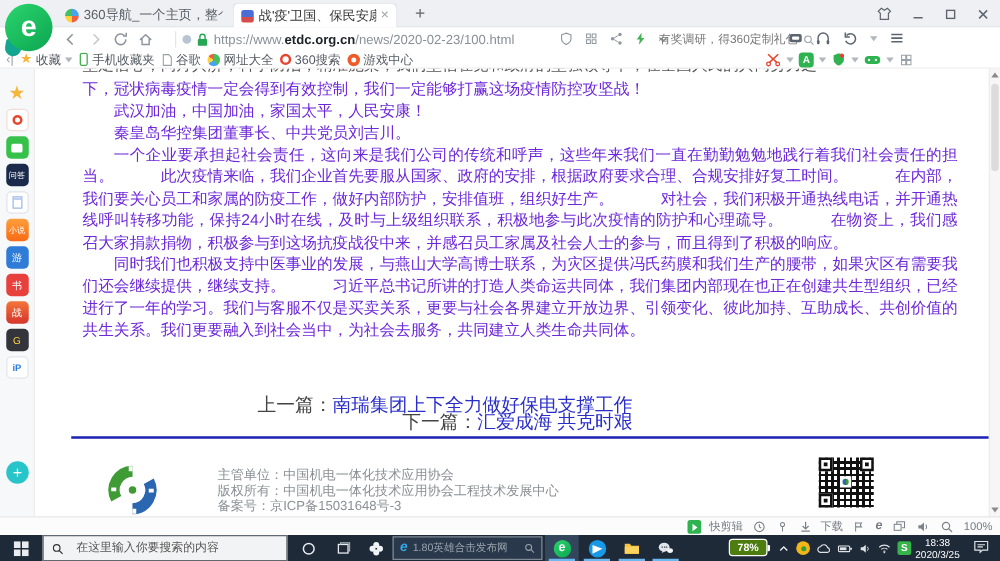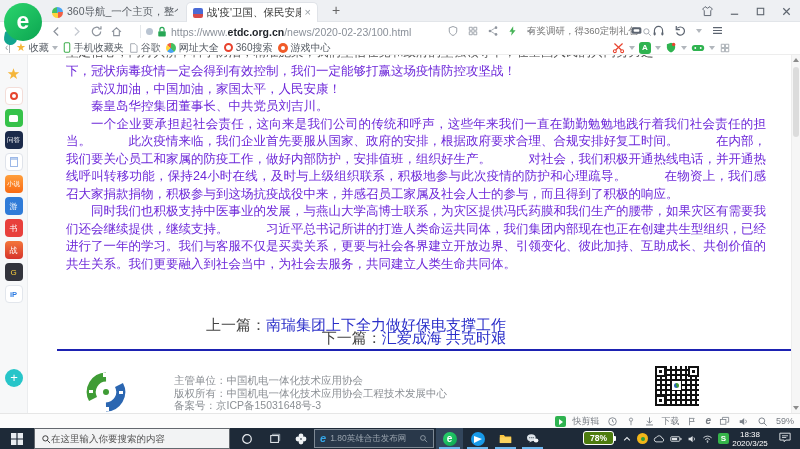--- a/index.html
+++ b/index.html
@@ -98,21 +98,21 @@
   .statusbar { position:absolute; left:0; top:413px; width:800px; height:15px; background:#fcfcfc; border-top:1px solid #e6e6e6; }
   .sb-right { position:absolute; right:6px; top:0; height:14px; display:flex; align-items:center; gap:8px; font-size:9px; color:#767b82; }
   .clipbadge { width:11px; height:11px; border-radius:2px; background:#2fb350; position:relative; }
   .clipbadge::after { content:""; position:absolute; left:4px; top:3px; border-left:4px solid #fff; border-top:3px solid transparent; border-bottom:3px solid transparent; }
   .sb-group { display:flex; align-items:center; gap:6px; }
   .ie-e { color:#767b82; font-style:italic; font-weight:bold; font-size:10px; line-height:1; }
 
   
   .taskbar { position:absolute; left:0; top:428px; width:800px; height:21px; background:#1e2a38; }
   .start { position:absolute; left:0; top:0; width:34px; height:21px; display:flex; align-items:center; justify-content:center; }
-  .tsearch { position:absolute; left:34px; top:0; width:196px; height:21px; background:#f2f3f4; border:1px solid #63686e; display:flex; align-items:center; gap:0; padding:0 6px; }
+  .tsearch { position:absolute; left:34px; top:0; width:196px; height:21px; background:#f2f3f4; border:1px solid #63686e; display:flex; align-items:center; gap:10px; padding:0 6px; }
   .tsearch input { flex:1; border:none; outline:none; background:transparent; font-size:9.5px; color:#444; font-family:inherit; }
   .tsearch input::placeholder { color:#555; opacity:1; }
   .tbtn { position:absolute; top:0; width:26px; height:21px; display:flex; align-items:center; justify-content:center; }
   .ietask { position:absolute; left:314px; top:1px; width:120px; height:19px; background:#29384a; border:1px solid #7e8994; display:flex; align-items:center; gap:4px; padding:0 5px; }
   .ietask .ie-blue { color:#35a6e8; font-style:italic; font-weight:bold; font-size:11px; line-height:1; }
   .ietask .t { flex:1; font-size:8.5px; color:#98a2ac; white-space:nowrap; overflow:hidden; }
   .tapp { position:absolute; top:0; width:27px; height:21px; display:flex; align-items:center; justify-content:center; }
   .tapp.active { background:#33465c; }
   .tapp .uline { position:absolute; left:3px; bottom:0; right:3px; height:2px; background:#6cb8f0; }
   .i360 { width:14px; height:14px; border-radius:50%; background:linear-gradient(140deg,#2bd56d,#0ca551); color:#fff; font-weight:bold; font-size:10px; text-align:center; line-height:13px; }
@@ -458,21 +458,21 @@
             <path d="M2.5 6v4h2.8l3.7 3V3L5.3 6z" fill="#7c828a"></path>
             <path d="M11 5.5a3.5 3.5 0 0 1 0 5" fill="none" stroke="#7c828a" stroke-width="1.2"></path>
           </svg>
         </span>
       <span>
           <svg width="11" height="11" viewBox="0 0 16 16">
             <circle cx="7" cy="7" r="4.2" fill="none" stroke="#7c828a" stroke-width="1.4"></circle>
             <path d="M10.2 10.2 14 14" stroke="#7c828a" stroke-width="1.4"></path>
           </svg>
         </span>
-      <span>59%</span>
+      <span>100%</span>
     </div>
   </div>
 
   <div class="taskbar">
     <div class="start">
         <svg width="12" height="12" viewBox="0 0 12 12">
           <path d="M0 0h5.4v5.4H0zM6.6 0H12v5.4H6.6zM0 6.6h5.4V12H0zM6.6 6.6H12V12H6.6z" fill="#e8ecf0"></path>
         </svg>
       </div>
     <div class="tsearch">

